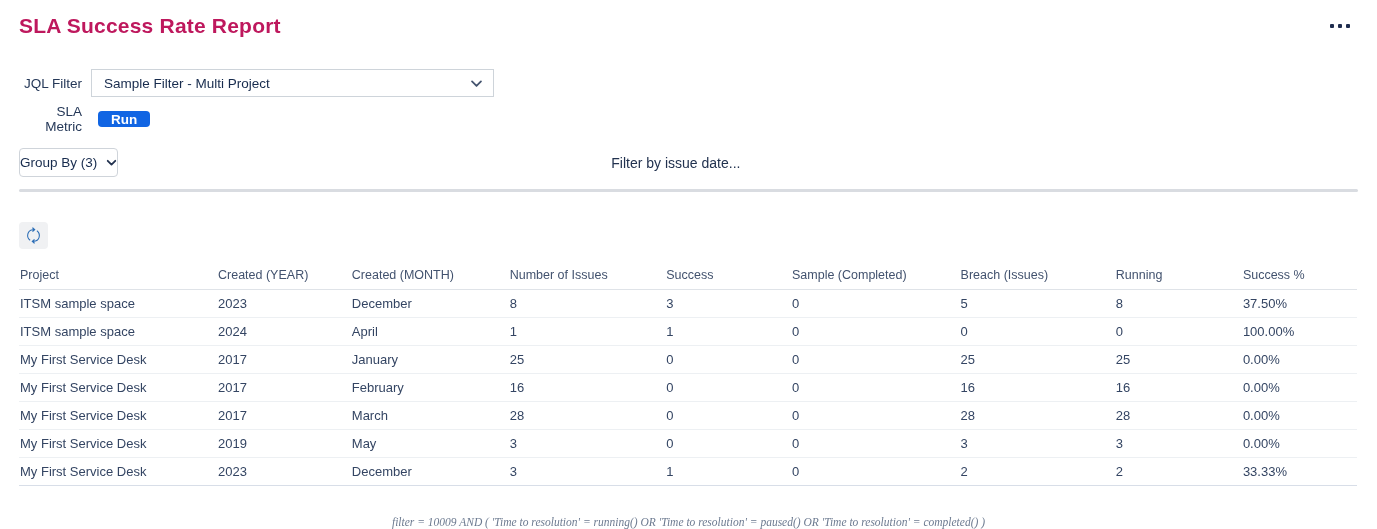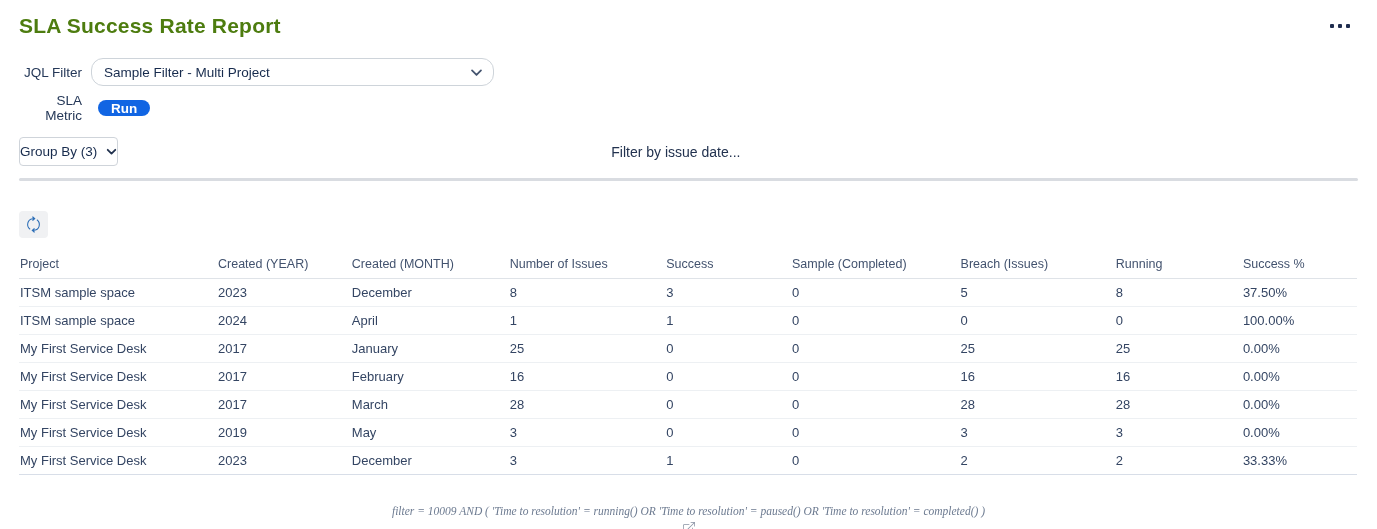--- a/index.html
+++ b/index.html
@@ -10,47 +10,47 @@
     color: #344563;
     font-size: 13px;
   }
   .page { padding: 12px 19px 0 19px; position: relative; width: 100%; height: 100%; }
 
   
   .page-header { display: flex; align-items: flex-start; justify-content: space-between; padding-top: 2px; }
   .page-title {
     font-size: 21px;
     font-weight: 700;
-    color: #4d7c0f;
+    color: #be185d;
     letter-spacing: .2px;
   }
   .ellipsis-menu { display: flex; gap: 4px; padding: 10px 8px; cursor: pointer; }
   .ellipsis-menu span { width: 4px; height: 4px; background: #1f2d4e; border-radius: 1px; display: block; }
 
   
-  .form-area { margin-top: 20px; }
+  .form-area { margin-top: 31px; }
   .form-row { display: flex; align-items: center; margin-bottom: 8px; height: 28px; }
   .form-label {
     width: 63px; text-align: right; margin-right: 9px;
     color: #253858; font-size: 13.5px; flex-shrink: 0;
   }
   .select-box {
     width: 403px; height: 28px;
-    border: 1px solid #ced4da; border-radius: 12px;
+    border: 1px solid #ced4da; border-radius: 0;
     background: #ffffff;
     display: flex; align-items: center; justify-content: space-between;
     padding: 0 10px 0 12px;
     color: #172b4d; font-size: 13.5px;
     cursor: pointer;
   }
   .select-box svg { flex-shrink: 0; }
   .run-button {
     margin-left: 7px;
     background: #1165e3; color: #ffffff;
-    border: none; border-radius: 12px;
+    border: none; border-radius: 4px;
     height: 16px; padding: 0 13px;
     font-size: 13.5px; font-weight: 700;
     font-family: "Liberation Sans", sans-serif;
     cursor: pointer;
   }
 
   
   .group-row { display: flex; align-items: center; margin-top: 15px; height: 29px; }
   .group-by-button {
     display: flex; align-items: center; gap: 9px;

